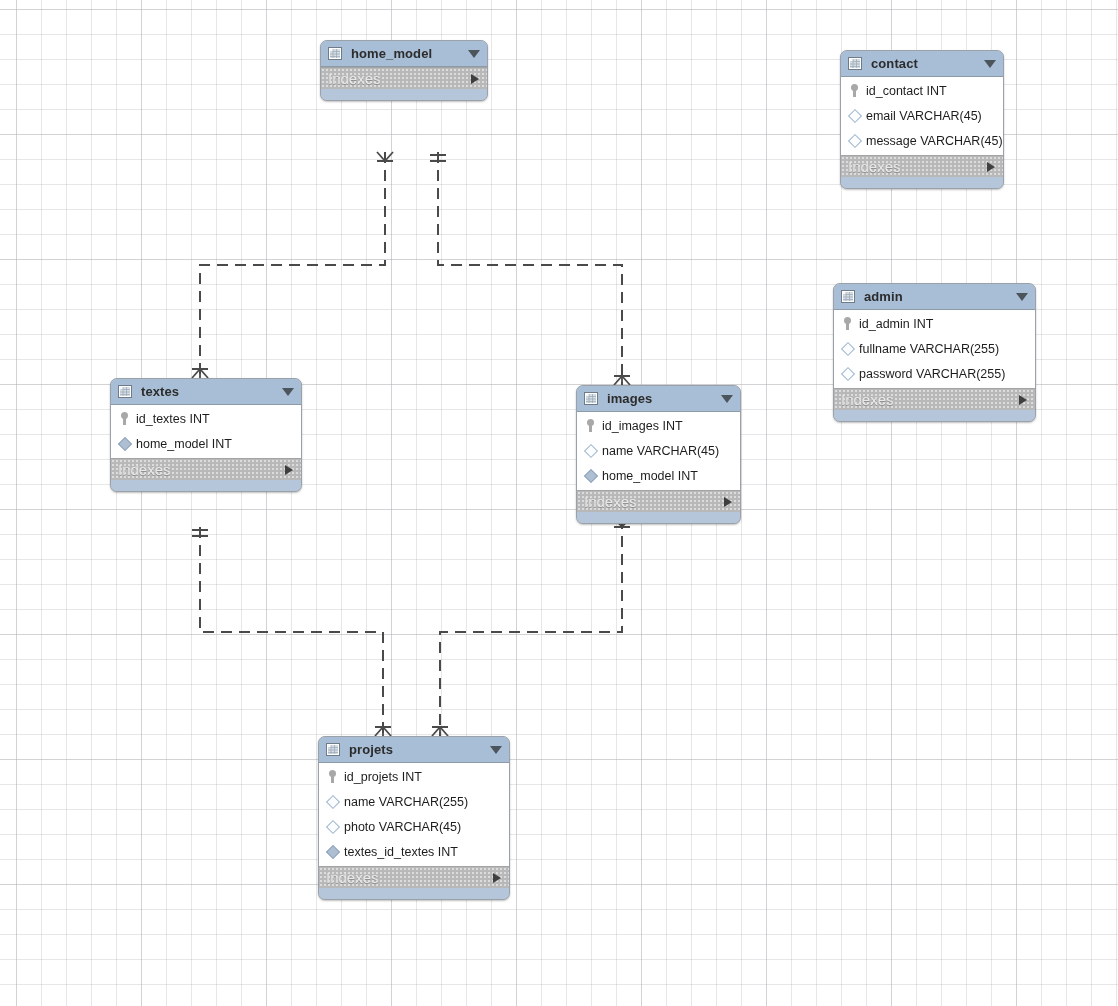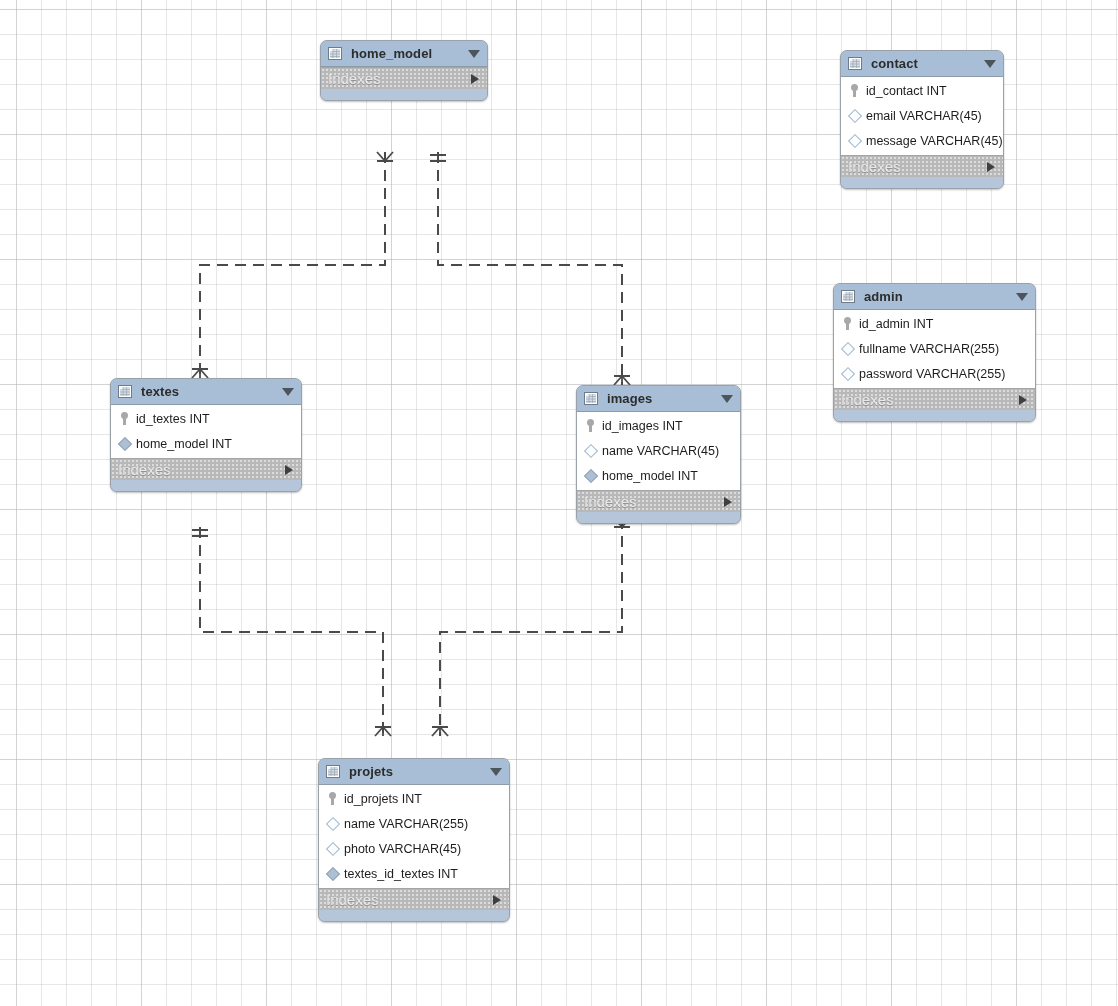--- a/index.html
+++ b/index.html
@@ -372,21 +372,21 @@
           </span>
           <span class="col-label">home_model INT</span>
         </div>
       </div>
       <div class="idx">
         <span class="idx-label">Indexes</span>
         <span class="idx-caret"></span>
       </div>
       <div class="tbl-foot"></div>
     </div>
-    <div class="tbl" style="left: 318px; top: 758px; width: 192px;">
+    <div class="tbl" style="left: 318px; top: 736px; width: 192px;">
       <div class="tbl-hdr">
         <span class="hdr-icon">
           <svg width="15" height="14" viewBox="0 0 15 14">
             <rect x="0.5" y="0.5" width="13" height="12" fill="#ffffff" stroke="#6f7b88"></rect>
             <rect x="2" y="2" width="10" height="9" fill="#d4dce4"></rect>
             <path d="M2 4.5 H12 M2 7 H12 M2 9.5 H12 M5 2 V11 M8.5 2 V11" stroke="#9aa7b5" stroke-width="0.7"></path>
             <rect x="1.5" y="1.5" width="3" height="3" fill="#ffffff" opacity="0.8"></rect>
           </svg>
         </span>
         <span class="tbl-name">projets</span>

